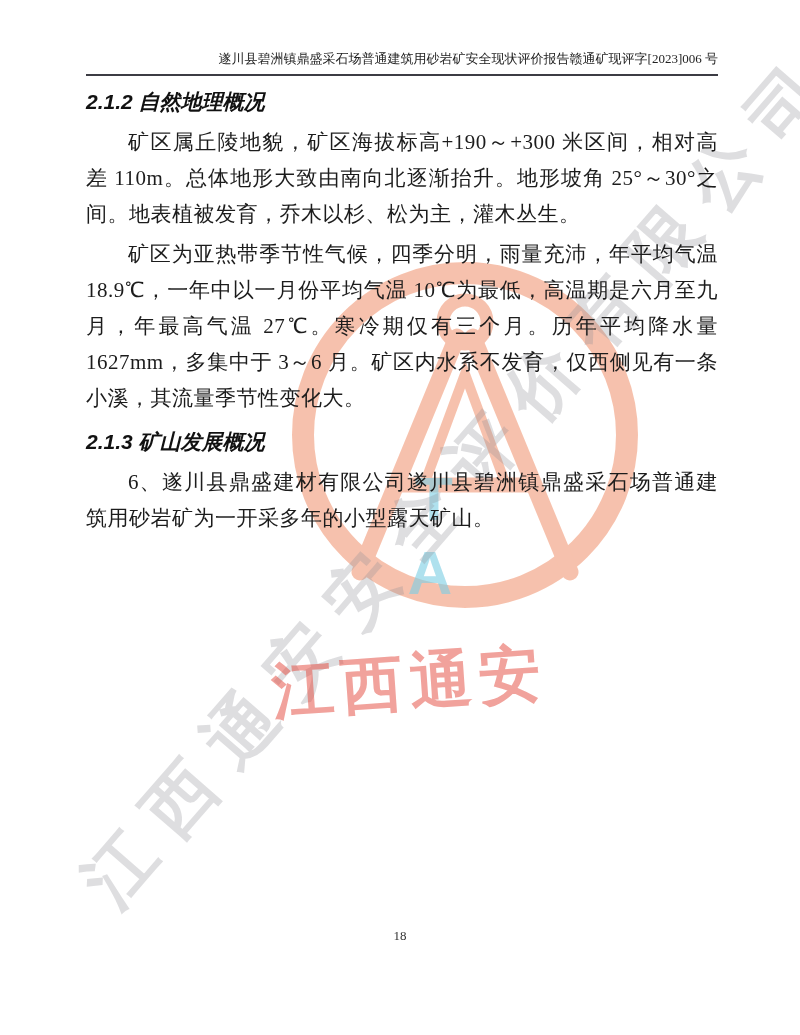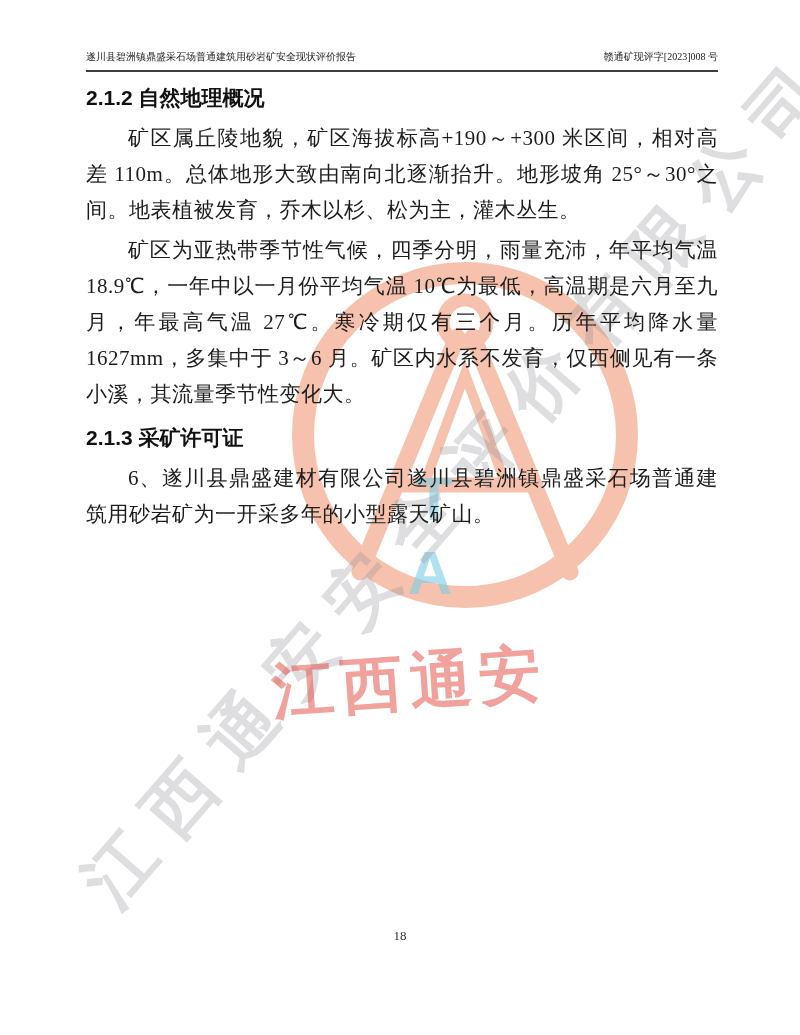--- a/index.html
+++ b/index.html
@@ -46,38 +46,39 @@
     color: rgba(228, 70, 58, 0.50);
   }
 
   
   .content {
     position: absolute; inset: 0; z-index: 1;
     padding: 50px 82px 0 86px;
   }
   .doc-header {
     display: flex;
-    justify-content: space-between;
+    justify-content: flex-end;
     align-items: flex-end;
-    font-size: 10px;
+    font-size: 13px;
     color: #222222;
     padding-bottom: 6px;
   }
   .header-rule {
     height: 2px;
     border-top: 1px solid #3c3c44;
     border-bottom: 1px solid #3c3c44;
     margin-bottom: 8px;
   }
   .section-heading {
     font-family: "Liberation Sans", sans-serif;
     font-weight: bold;
     font-size: 21px;
     color: #111111;
     margin: 12px 0 8px 0;
+    font-style: italic;
   }
   .body-par {
     font-size: 21px;
     line-height: 36px;
     color: #1c1c1c;
     text-align: justify;
     text-indent: 2em;
     margin: 4px 0 2px 0;
     letter-spacing: 0.5px;
   }
@@ -110,32 +111,32 @@
       </g>
     </svg>
     <div class="wm-diagonal">江西通安安全评价有限公司</div>
     <div class="wm-red">江西通安</div>
   </div>
 
   <div class="content">
 
     <div class="doc-header">
       <span>遂川县碧洲镇鼎盛采石场普通建筑用砂岩矿安全现状评价报告</span>
-      <span>赣通矿现评字[2023]008 号</span>
+      <span>赣通矿现评字[2023]006 号</span>
     </div>
     <div class="header-rule"></div>
 
     <div>
       <div class="section-heading">2.1.2 自然地理概况</div>
       <p class="body-par">矿区属丘陵地貌，矿区海拔标高+190～+300 米区间，相对高差 110m。总体地形大致由南向北逐渐抬升。地形坡角 25°～30°之间。地表植被发育，乔木以杉、松为主，灌木丛生。</p>
       <p class="body-par">矿区为亚热带季节性气候，四季分明，雨量充沛，年平均气温 18.9℃，一年中以一月份平均气温 10℃为最低，高温期是六月至九月，年最高气温 27℃。寒冷期仅有三个月。历年平均降水量 1627mm，多集中于 3～6 月。矿区内水系不发育，仅西侧见有一条小溪，其流量季节性变化大。</p>
     </div>
 
     <div>
-      <div class="section-heading">2.1.3 采矿许可证</div>
+      <div class="section-heading">2.1.3 矿山发展概况</div>
       <p class="body-par">6、遂川县鼎盛建材有限公司遂川县碧洲镇鼎盛采石场普通建筑用砂岩矿为一开采多年的小型露天矿山。</p>
     </div>
 
   </div>
 
   <div class="page-number">18</div>
 
 </div>
 
 </body></html>

